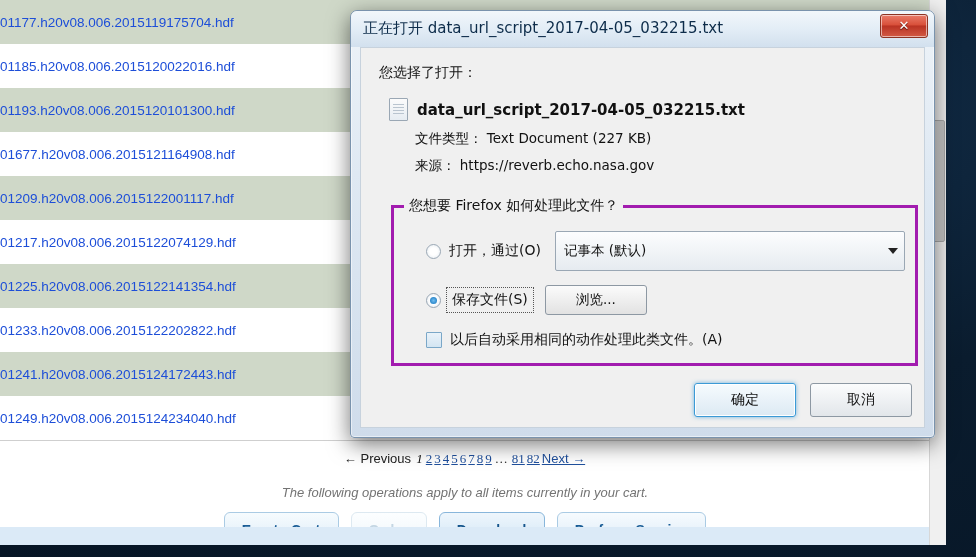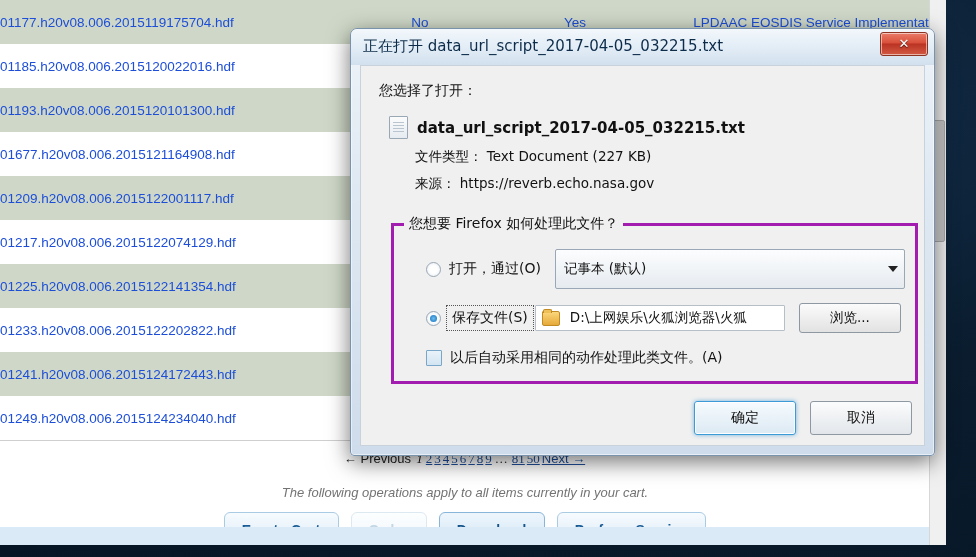--- a/index.html
+++ b/index.html
@@ -84,21 +84,21 @@
     position: absolute; right: 0; top: 0; width: 16px; height: 545px;
     background: #f0f0f0; border-left: 1px solid #d7d7d7;
   }
   #page-scroll .thumb {
     position: absolute; left: 2px; top: 120px; width: 11px; height: 120px;
     background: linear-gradient(90deg,#dcdcdc,#c2c2c2); border: 1px solid #a9a9a9; border-radius: 2px;
   }
 
   
   #dialog {
-    position: absolute; left: 350px; top: 28px;
+    position: absolute; left: 350px; top: 10px;
     width: 583px; height: 426px;
     border-radius: 7px 7px 4px 4px;
     background: linear-gradient(#eef3f8 0%, #dfe9f3 38%, #cfdceb 100%);
     border: 1px solid #7a93ad;
     box-shadow: 0 6px 22px rgba(0,0,0,.55), 0 0 0 1px rgba(255,255,255,.5) inset;
     overflow: hidden;
   }
   #titlebar {
     position: relative; height: 36px;
     background: linear-gradient(#f2f7fb 0%, #e3edf6 50%, #d2e0ee 100%);
@@ -312,21 +312,21 @@
             <td class="c-yes"></td>
             <td class="c-svc"></td>
           </tr>
         </tbody>
     </table>
 
     <div class="tbl-bottom-rule"></div>
 
     <div class="pager">
       <span class="prev">← Previous</span>
-      <span class="cur">1</span><span id="pg-links"><a href="#">2</a><a href="#">3</a><a href="#">4</a><a href="#">5</a><a href="#">6</a><a href="#">7</a><a href="#">8</a><a href="#">9</a></span><span class="dots">…</span><span id="pg-tail"><a href="#">81</a><a href="#">50</a></span><a class="next" href="#">Next →</a>
+      <span class="cur">1</span><span id="pg-links"><a href="#">2</a><a href="#">3</a><a href="#">4</a><a href="#">5</a><a href="#">6</a><a href="#">7</a><a href="#">8</a><a href="#">9</a></span><span class="dots">…</span><span id="pg-tail"><a href="#">81</a><a href="#">82</a></span><a class="next" href="#">Next →</a>
     </div>
 
     <div class="cart-note">The following operations apply to all items currently in your cart.</div>
 
     <div class="op-row" id="op-row">
         <div class="op-btn">Empty Cart</div>
         <div class="op-btn disabled">Order</div>
         <div class="op-btn primary">Download</div>
         <div class="op-btn">Perform Service</div>
       </div>
@@ -370,24 +370,20 @@
           <span class="val">记事本 (默认)</span>
           <span class="caret"></span>
         </span>
       </div>
 
       <div class="radio-row" style="margin-top:14px;">
         <span class="radio checked"></span>
         <span class="radio-label focus-ring">
           <span>保存文件(S)</span>
         </span>
-        <span class="path-box">
-          <span class="folder-icon"></span>
-          <span class="path-text">D:\上网娱乐\火狐浏览器\火狐</span>
-        </span>
         <span class="browse-btn">浏览...</span>
       </div>
 
       <div class="check-row">
         <span class="checkbox"></span>
         <span class="check-label">以后自动采用相同的动作处理此类文件。(A)</span>
       </div>
     </fieldset>
   </div>
 

